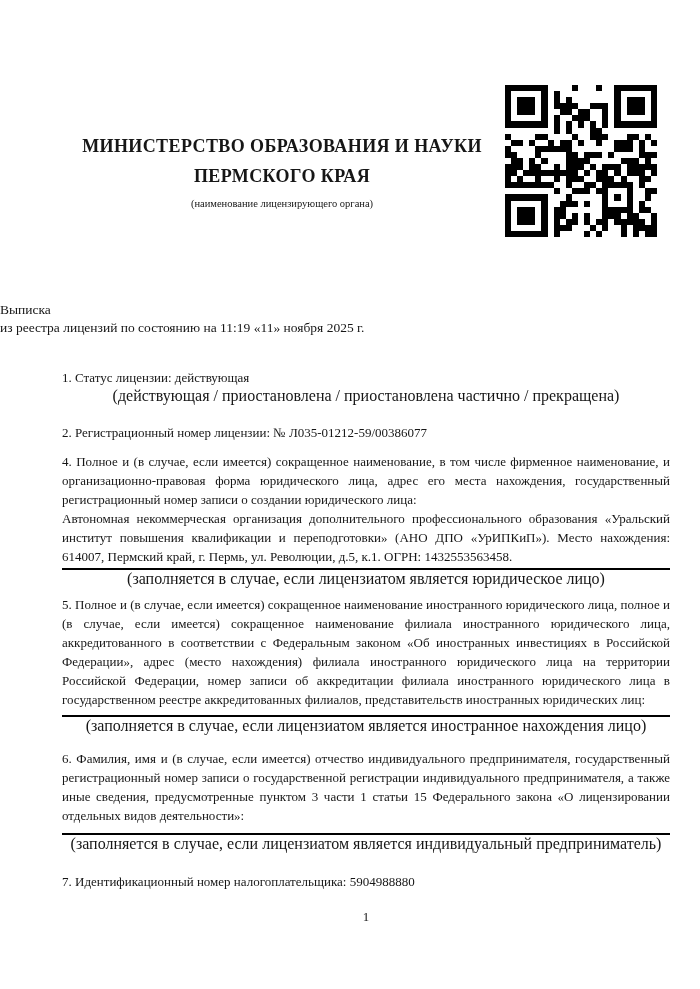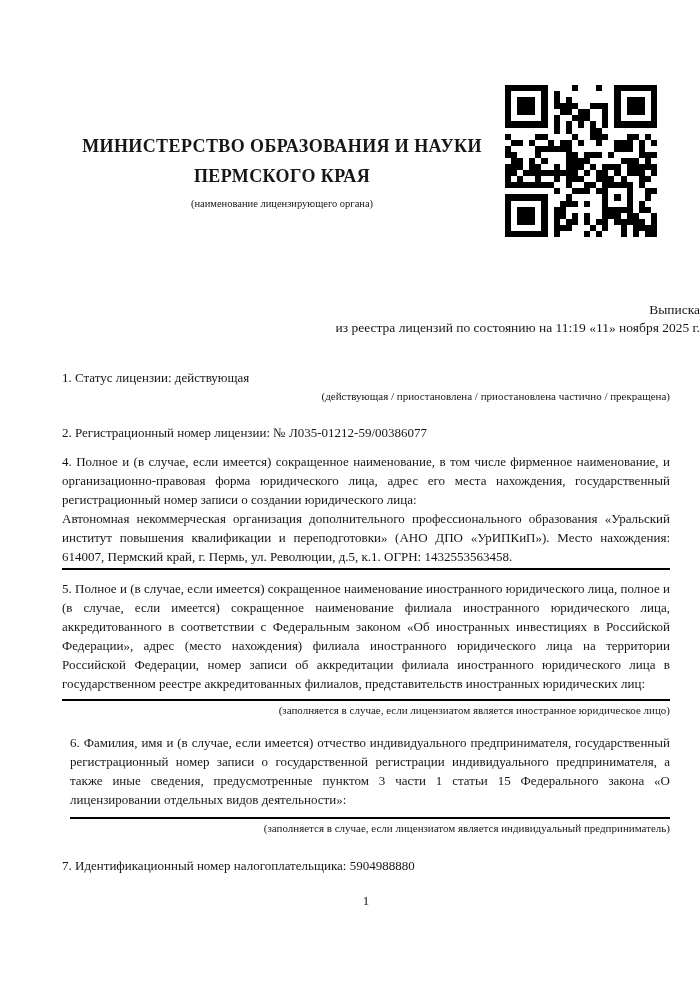--- a/index.html
+++ b/index.html
@@ -16,36 +16,36 @@
 
   
   .header { display: flex; justify-content: space-between; align-items: flex-start; padding: 85px 43px 0 62px; }
   .ministry { width: 440px; text-align: center; padding-top: 46px; }
   .ministry-name { font-weight: bold; font-size: 18px; line-height: 30px; letter-spacing: 0.4px; }
   .ministry-note { font-size: 10.5px; line-height: 13px; margin-top: 6px; }
   .qr-wrap { width: 152px; height: 152px; flex: 0 0 152px; }
   .qr-wrap svg { display: block; width: 152px; height: 152px; shape-rendering: crispEdges; }
 
   
-  .title { margin-top: 64px; text-align: right; font-size: 13.5px; line-height: 18px; }
+  .title { margin-top: 64px; text-align: left; font-size: 13.5px; line-height: 18px; }
 
   
   .content { margin: 0 30px 0 62px; width: 608px; font-size: 13px; line-height: 19px; }
   p { margin: 0; }
   .just { text-align: justify; }
-  .small-note { font-size: 11px; line-height: 14px; text-align: right; margin-top: 2px; }
+  .small-note { font-size: 16px; line-height: 14px; text-align: center; margin-top: 2px; }
   .rule { border-top: 2px solid #000; height: 0; margin-top: 2px; }
 
   .item-1 { margin-top: 31px; }
   .item-2 { margin-top: 20px; }
   .item-3 { margin-top: 13px; }
   .item-4 { margin-top: 10px; }
   .item-5 { margin-top: 9px; }
   .item-5 .rule { margin-top: 6px; }
-  .item-6 { margin-top: 16px; margin-left: 8px; }
+  .item-6 { margin-top: 16px; }
   .item-6 .rule { margin-top: 8px; }
   .item-7 { margin-top: 21px; }
 
   .pagenum { text-align: center; font-size: 13px; line-height: 17px; margin-top: 17px; }
 </style>
 </head>
 <body>
 
 <div class="page">
 
@@ -76,26 +76,27 @@
 
     <div class="item item-2">
       <p>2. Регистрационный номер лицензии: № Л035-01212-59/00386077</p>
     </div>
 
 
     <div class="item item-4">
       <p class="just">4. Полное и (в случае, если имеется) сокращенное наименование, в том числе фирменное наименование, и организационно-правовая форма юридического лица, адрес его места нахождения, государственный регистрационный номер записи о создании юридического лица:</p>
       <p class="just">Автономная некоммерческая организация дополнительного профессионального образования «Уральский институт повышения квалификации и переподготовки» (АНО ДПО «УрИПКиП»). Место нахождения: 614007, Пермский край, г. Пермь, ул. Революции, д.5, к.1. ОГРН: 1432553563458.</p>
       <div class="rule"></div>
+      <div class="small-note">(заполняется в случае, если лицензиатом является юридическое лицо)</div>
     </div>
 
     <div class="item item-5">
       <p class="just">5. Полное и (в случае, если имеется) сокращенное наименование иностранного юридического лица, полное и (в случае, если имеется) сокращенное наименование филиала иностранного юридического лица, аккредитованного в соответствии с Федеральным законом «Об иностранных инвестициях в Российской Федерации», адрес (место нахождения) филиала иностранного юридического лица на территории Российской Федерации, номер записи об аккредитации филиала иностранного юридического лица в государственном реестре аккредитованных филиалов, представительств иностранных юридических лиц:</p>
       <div class="rule"></div>
-      <div class="small-note">(заполняется в случае, если лицензиатом является иностранное юридическое лицо)</div>
+      <div class="small-note">(заполняется в случае, если лицензиатом является иностранное нахождения лицо)</div>
     </div>
 
     <div class="item item-6">
       <p class="just">6. Фамилия, имя и (в случае, если имеется) отчество индивидуального предпринимателя, государственный регистрационный номер записи о государственной регистрации индивидуального предпринимателя, а также иные сведения, предусмотренные пунктом 3 части 1 статьи 15 Федерального закона «О лицензировании отдельных видов деятельности»:</p>
       <div class="rule"></div>
       <div class="small-note">(заполняется в случае, если лицензиатом является индивидуальный предприниматель)</div>
     </div>
 
     <div class="item item-7">
       <p>7. Идентификационный номер налогоплательщика: 5904988880</p>

